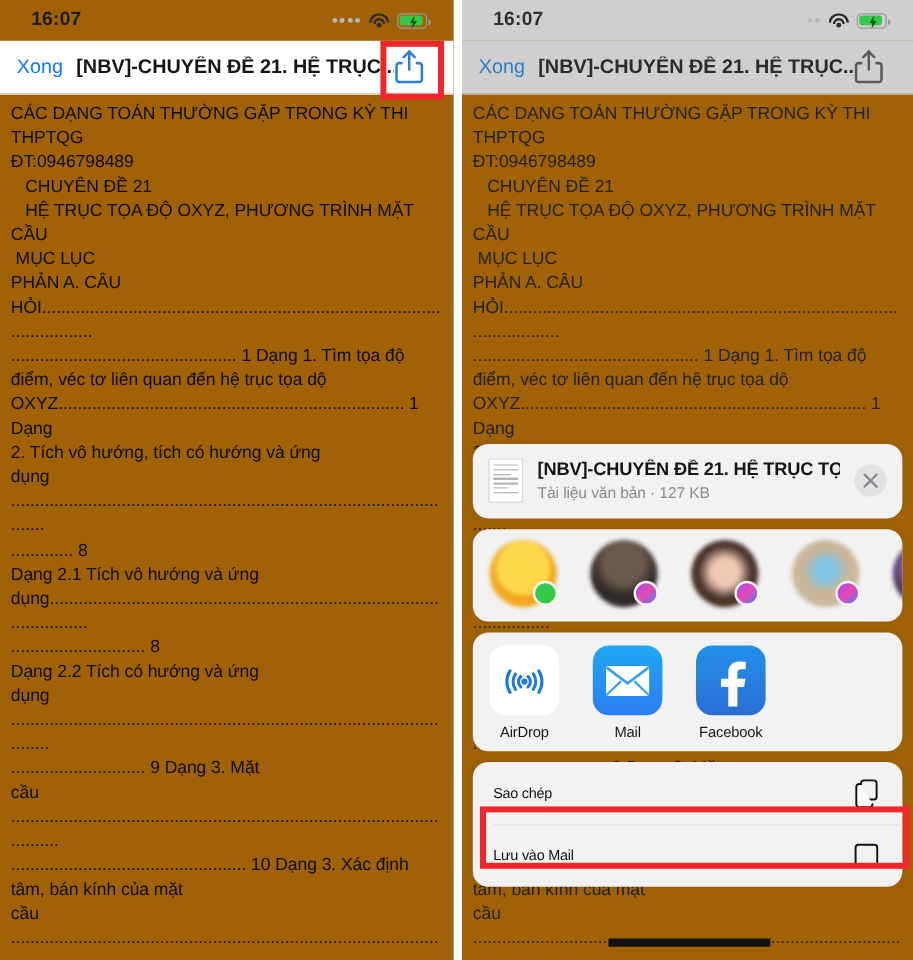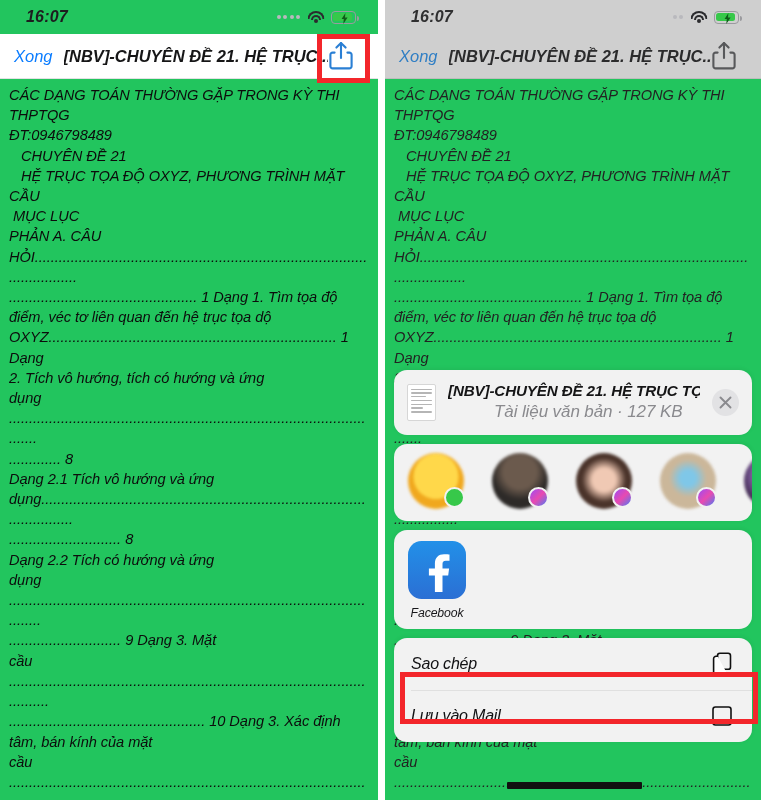--- a/index.html
+++ b/index.html
@@ -5,21 +5,21 @@
   * { box-sizing: border-box; margin: 0; padding: 0; }
   html, body {
     width: 761px; height: 800px;
     background: #ffffff;
     font-family: "Liberation Sans", "DejaVu Sans", sans-serif;
     overflow: hidden;
   }
   .stage { position: relative; width: 761px; height: 800px; background:#ffffff; }
 
   
-  .panel { position: absolute; top: 0; height: 800px; overflow: hidden; background:#22c55e;font-style:italic; }
+  .panel { position: absolute; top: 0; height: 800px; overflow: hidden; background:#a16207; }
   .panel-left  { left: 0px;   width: 378px; }
   .panel-right { left: 385px; width: 376px; }
 
   
   .statusbar {
     position: relative; height: 34px; width: 100%;
     display: flex; align-items: center; justify-content: space-between;
     padding: 0 22px 0 26px;
   }
   .sb-time { font-size: 16px; font-weight: 600; letter-spacing: .2px; color:#1d1d1f; }
@@ -87,21 +87,21 @@
   .file-thumb {
     width:29px; height:37px; background:#fff; border:1px solid #d6d6d6; border-radius:2px;
     padding:4px 3px; display:flex; flex-direction:column; gap:2.4px; flex:0 0 auto;
   }
   .file-thumb i { display:block; height:1.4px; background:#b5b5b5; border-radius:1px; }
   .file-thumb i:nth-child(3){ width:70%; }
   .file-thumb i:nth-child(6){ width:55%; }
   .file-meta { flex:1; min-width:0; }
   .file-title { font-size:15.2px; font-weight:700; color:#151516; white-space:nowrap;
                 overflow:hidden; text-overflow:clip; letter-spacing:-.15px; }
-  .file-sub { font-size:17px; color:#8a8a8e; margin-top:3px; letter-spacing:-.1px;margin-left:46px; }
+  .file-sub { font-size:13px; color:#8a8a8e; margin-top:3px; letter-spacing:-.1px; }
   .close-btn {
     width:27px; height:27px; border-radius:50%; background:#e2e2e4; flex:0 0 auto;
     display:flex; align-items:center; justify-content:center;
   }
   .close-btn svg { display:block; }
 
   
   .contacts { display:flex; padding:9px 0 7px 0; overflow:hidden; gap:0; }
   .contact { width:84px; flex:0 0 auto; display:flex; flex-direction:column;
              align-items:center; gap:5px; }
@@ -121,21 +121,21 @@
               display:flex; align-items:center; justify-content:center; }
   .app-label { font-size:12.3px; color:#17171a; letter-spacing:-.15px; white-space:nowrap; }
 
   
   .actions { padding:0; overflow:hidden; }
   .action-row { display:flex; align-items:center; justify-content:space-between;
                 height:52px; padding:0 17px; position:relative; }
   .action-row + .action-row::before {
     content:""; position:absolute; left:17px; right:0; top:0; height:1px; background:#e0e0e0;
   }
-  .action-label { font-size:16px; color:#111113; letter-spacing:-.2px; }
+  .action-label { font-size:12px; color:#111113; letter-spacing:-.2px; }
   .action-ico { width:26px; height:26px; display:flex; align-items:center; justify-content:center; }
 
   
   .redbox { position:absolute; border:5px solid #f3262b; z-index:40; pointer-events:none; }
   .redbox-share { left:317px; top:34px; width:53px; height:49px; }
   .redbox-copy  { left:400px; top:672px; width:358px; height:52px; }
 
   
   .redact { position:absolute; left:507px; top:782px; width:135px; height:7px;
             background:#111; z-index:41; border-radius:1px; }
@@ -287,21 +287,47 @@
 
             </div>
             <div class="cname"></div>
           </div>
         </div>
       </div>
 
       <div class="sheet-card">
         <div class="apps">
 
-
+          <div class="app">
+            <div class="app-icon" style="background:#ffffff;">
+              <svg width="40" height="40" viewBox="0 0 40 40">
+                <g stroke="#1a7ae0" fill="none" stroke-linecap="round">
+                  <path d="M8 30 A17 17 0 0 1 8 12" stroke-width="2.6"></path>
+                  <path d="M32 30 A17 17 0 0 0 32 12" stroke-width="2.6"></path>
+                  <path d="M12.6 27.5 A11.5 11.5 0 0 1 12.6 14.6" stroke-width="2.6"></path>
+                  <path d="M27.4 27.5 A11.5 11.5 0 0 0 27.4 14.6" stroke-width="2.6"></path>
+                  <path d="M17 25.4 A5.6 5.6 0 0 1 17 16.8" stroke-width="2.6"></path>
+                  <path d="M23 25.4 A5.6 5.6 0 0 0 23 16.8" stroke-width="2.6"></path>
+                </g>
+                <circle cx="20" cy="21" r="2.6" fill="#1a7ae0"></circle>
+              </svg>
+            </div>
+            <div class="app-label">AirDrop</div>
+          </div>
+
+          <div class="app">
+            <div class="app-icon" style="background:linear-gradient(180deg,#1fa8f2 0%,#2b7cf0 100%);">
+              <svg width="38" height="27" viewBox="0 0 38 27">
+                <rect x="1" y="1" width="36" height="25" rx="2.5" fill="#ffffff"></rect>
+                <path d="M1.6 2.4 L19 15.4 L36.4 2.4" stroke="#3aa0ee" stroke-width="2.2" fill="none"></path>
+                <path d="M1.6 25 L13.5 13.6 M36.4 25 L24.5 13.6" stroke="#3aa0ee" stroke-width="1.8" fill="none"></path>
+              </svg>
+            </div>
+            <div class="app-label">Mail</div>
+          </div>
 
           <div class="app">
             <div class="app-icon" style="background:linear-gradient(180deg,#2290e8 0%,#2b6fd4 100%);">
               <svg width="34" height="44" viewBox="0 0 34 44">
                 <path d="M22.5 44V27.5h5.7l0.9-6.9h-6.6v-4.4c0-2 0.6-3.4 3.4-3.4h3.6V6.6C28.8 6.4 26.6 6.2 24 6.2c-5.4 0-9.1 3.3-9.1 9.4v5h-6v6.9h6V44z" fill="#ffffff"></path>
               </svg>
             </div>
             <div class="app-label">Facebook</div>
           </div>
 

